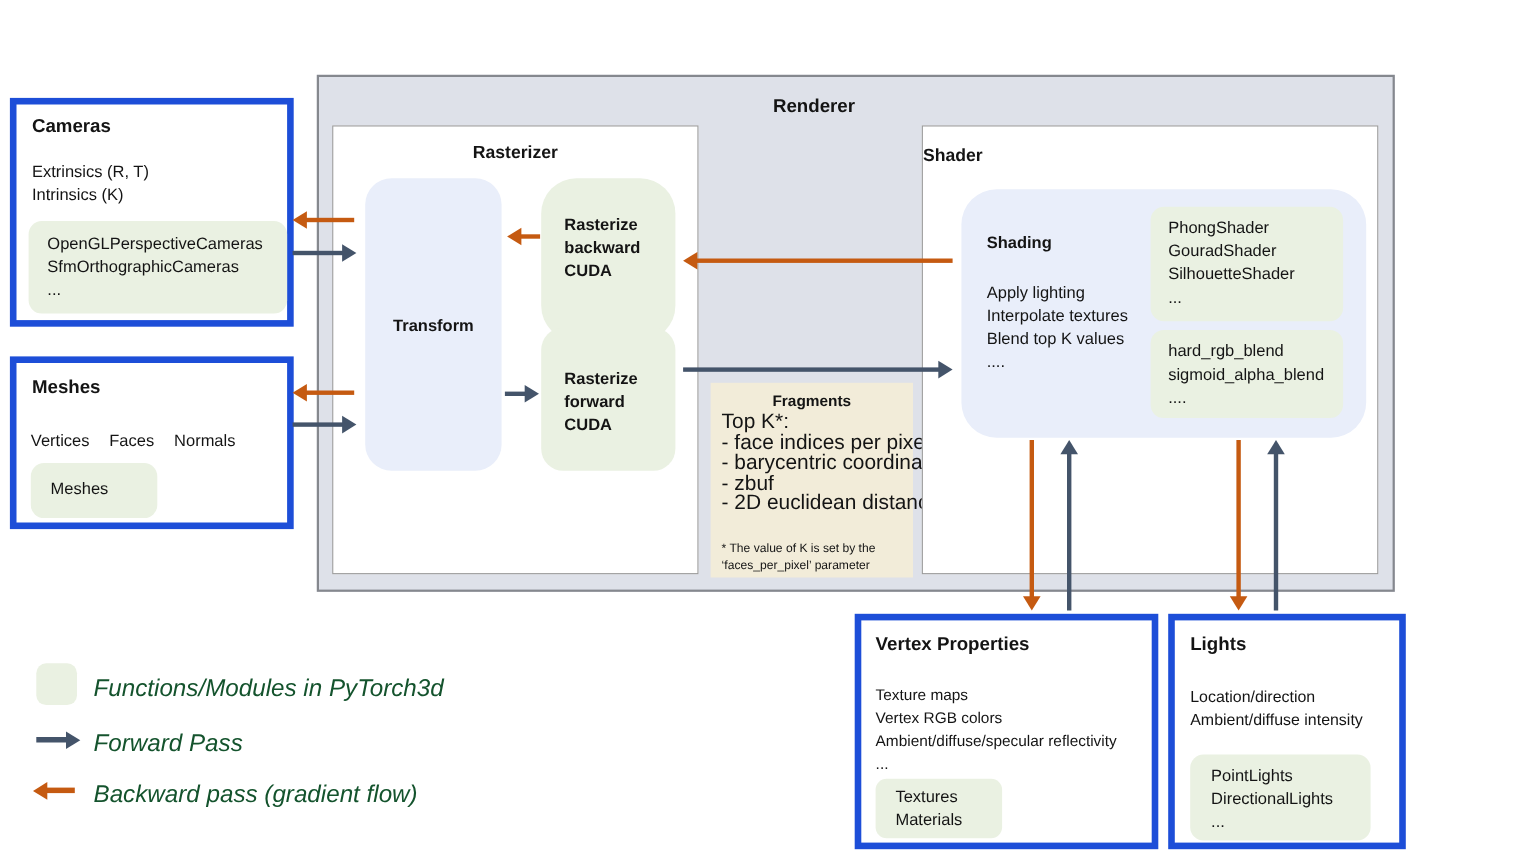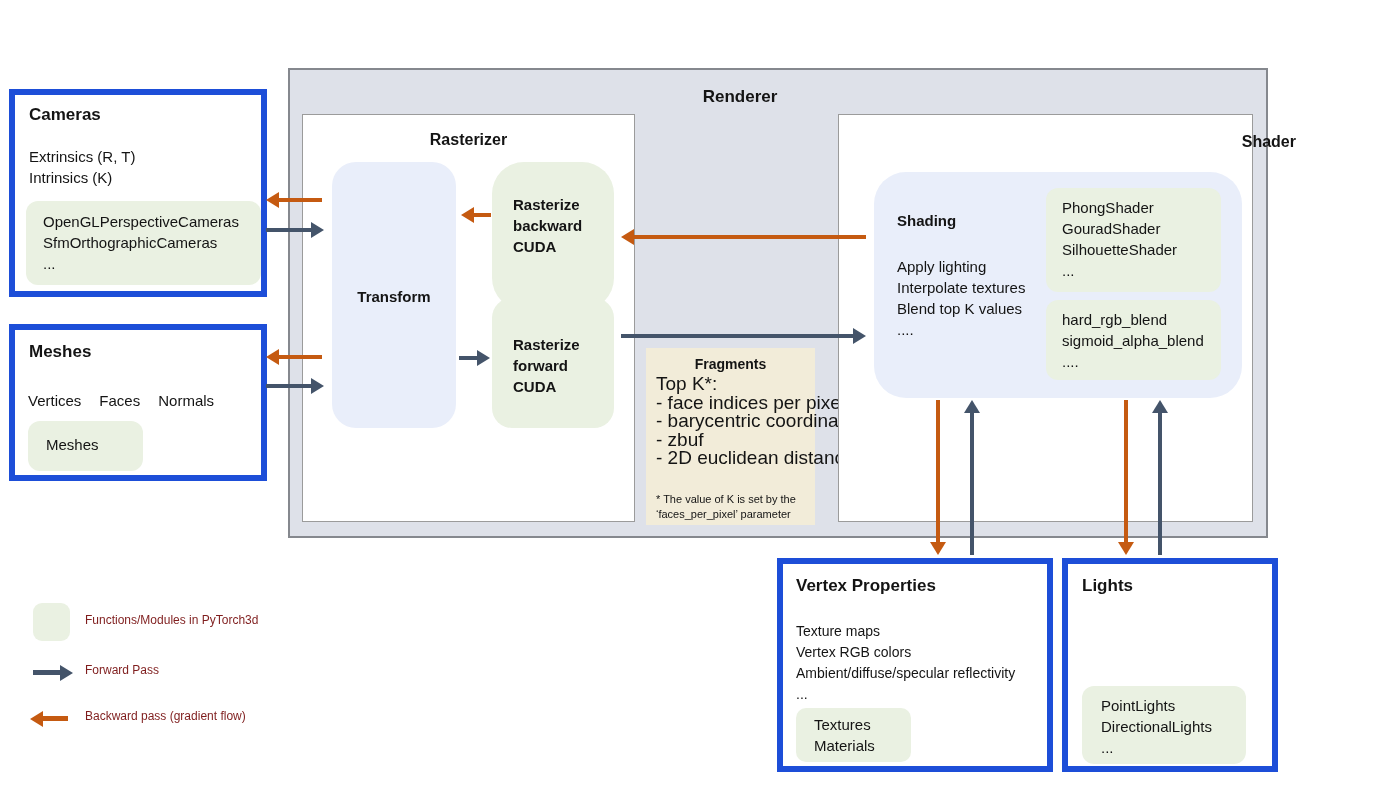--- a/index.html
+++ b/index.html
@@ -21,21 +21,21 @@
   .ar.h{background:var(--c);height:4px;}
   .ar.h.head-right::after{content:"";position:absolute;right:-12px;top:50%;margin-top:-8px;
     border-left:13px solid var(--c);border-top:8px solid transparent;border-bottom:8px solid transparent;}
   .ar.h.head-left::before{content:"";position:absolute;left:-12px;top:50%;margin-top:-8px;
     border-right:13px solid var(--c);border-top:8px solid transparent;border-bottom:8px solid transparent;}
   .ar.v{background:var(--c);width:4px;}
   .ar.v.head-down::after{content:"";position:absolute;bottom:-12px;left:50%;margin-left:-8px;
     border-top:13px solid var(--c);border-left:8px solid transparent;border-right:8px solid transparent;}
   .ar.v.head-up::before{content:"";position:absolute;top:-12px;left:50%;margin-left:-8px;
     border-bottom:13px solid var(--c);border-left:8px solid transparent;border-right:8px solid transparent;}
-  .legend-label{position:absolute;font-size:12px;color:#7f1d1d;}
+  .legend-label{position:absolute;font-size:22px;color:#14532d;font-style:italic;}
 </style>
 </head>
 <body>
 
 <div id="canvas">
 
   <div class="abs" style="left:288px;top:68px;width:980px;height:470px;background:#DEE1E9;border:2px solid #85888e;box-sizing:border-box;">
     <div class="bigtitle" style="position:absolute;top:17px;left:0;width:900px;text-align:center;">Renderer</div>
   </div>
 
@@ -48,32 +48,32 @@
   </div>
 
   <div class="module" style="left:492px;top:162px;width:122px;height:148px;border-radius:32px;">
     <div class="wrapbold" style="position:absolute;top:32px;left:21px;width:90px;">Rasterize backward CUDA</div>
   </div>
 
   <div class="module" style="left:492px;top:298px;width:122px;height:130px;border-radius:20px;">
     <div class="wrapbold" style="position:absolute;top:36px;left:21px;width:90px;">Rasterize forward CUDA</div>
   </div>
 
-  <div class="abs" style="left:646px;top:348px;width:169px;height:177px;background:#F2ECD9;">
+  <div class="abs" style="left:646px;top:348px;width:184px;height:177px;background:#F2ECD9;">
     <div style="position:absolute;top:8px;left:0;width:100%;text-align:center;font-weight:bold;font-size:14px;">Fragments</div>
     <div class="ml" style="position:absolute;top:27px;left:10px;font-size:19px;line-height:18.5px;">Top K*:
 - face indices per pixel
 - barycentric coordinates
 - zbuf
 - 2D euclidean distance</div>
     <div style="position:absolute;top:144px;left:10px;width:160px;font-size:11px;line-height:15px;">* The value of K is set by the ‘faces_per_pixel’ parameter</div>
   </div>
 
   <div class="inner-white" style="left:838px;top:114px;width:415px;height:408px;">
-    <div class="title" style="position:absolute;top:18px;left:0;width:100%;text-align:right;margin-left:44px;">Shader</div>
+    <div class="title" style="position:absolute;top:18px;left:0;width:100%;text-align:left;">Shader</div>
   </div>
 
   <div class="bluebox" style="left:874px;top:172px;width:368px;height:226px;border-radius:32px;">
     <div style="position:absolute;top:40px;left:23px;font-weight:bold;font-size:15px;">Shading</div>
     <div class="ml" style="position:absolute;top:84px;left:23px;">Apply lighting
 Interpolate textures
 Blend top K values
 ....</div>
     <div class="module" style="left:172px;top:16px;width:175px;height:104px;">
       <div class="ml" style="position:absolute;top:9px;left:16px;">PhongShader
@@ -118,20 +118,22 @@
 Ambient/diffuse/specular reflectivity
 ...</div>
     <div class="module" style="left:13px;top:144px;width:115px;height:54px;border-radius:10px;">
       <div class="ml" style="position:absolute;top:6px;left:18px;">Textures
 Materials</div>
     </div>
   </div>
 
   <div class="panel-white" style="left:1062px;top:558px;width:216px;height:214px;">
     <div class="bigtitle" style="position:absolute;top:12px;left:14px;">Lights</div>
+    <div class="ml" style="position:absolute;top:60px;left:14px;font-size:14.5px;">Location/direction
+Ambient/diffuse intensity</div>
     <div class="module" style="left:14px;top:122px;width:164px;height:78px;">
       <div class="ml" style="position:absolute;top:9px;left:19px;">PointLights
 DirectionalLights
 ...</div>
     </div>
   </div>
 
   <div class="module" style="left:33px;top:603px;width:37px;height:38px;border-radius:9px;"></div>
   <div class="legend-label" style="left:85px;top:613px;">Functions/Modules in PyTorch3d</div>
 

